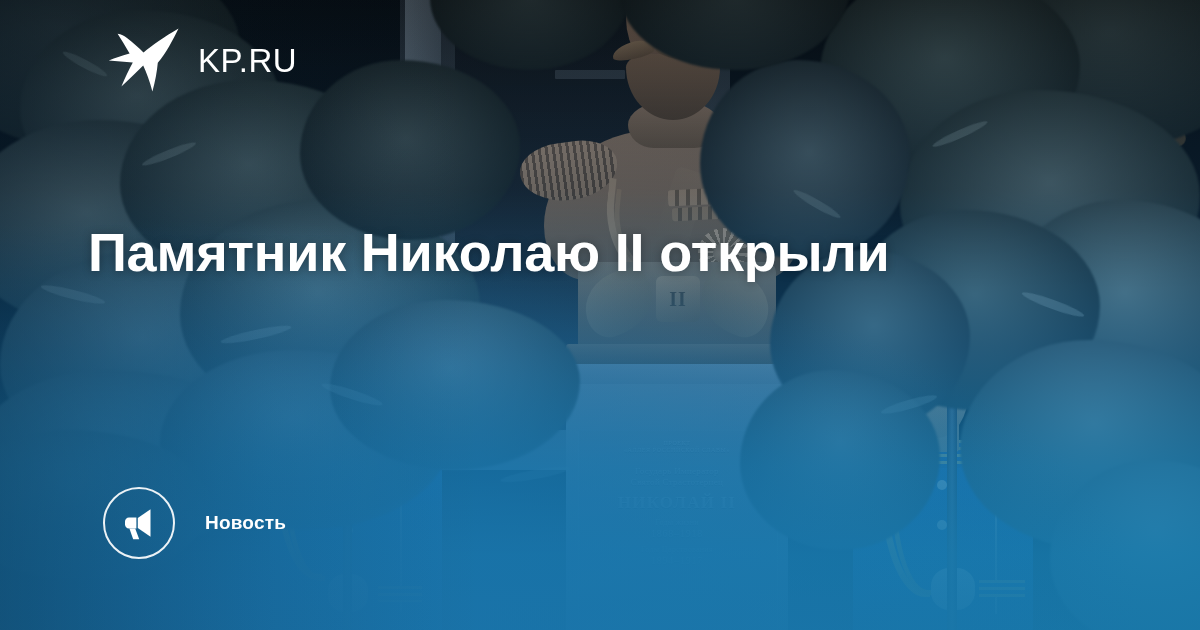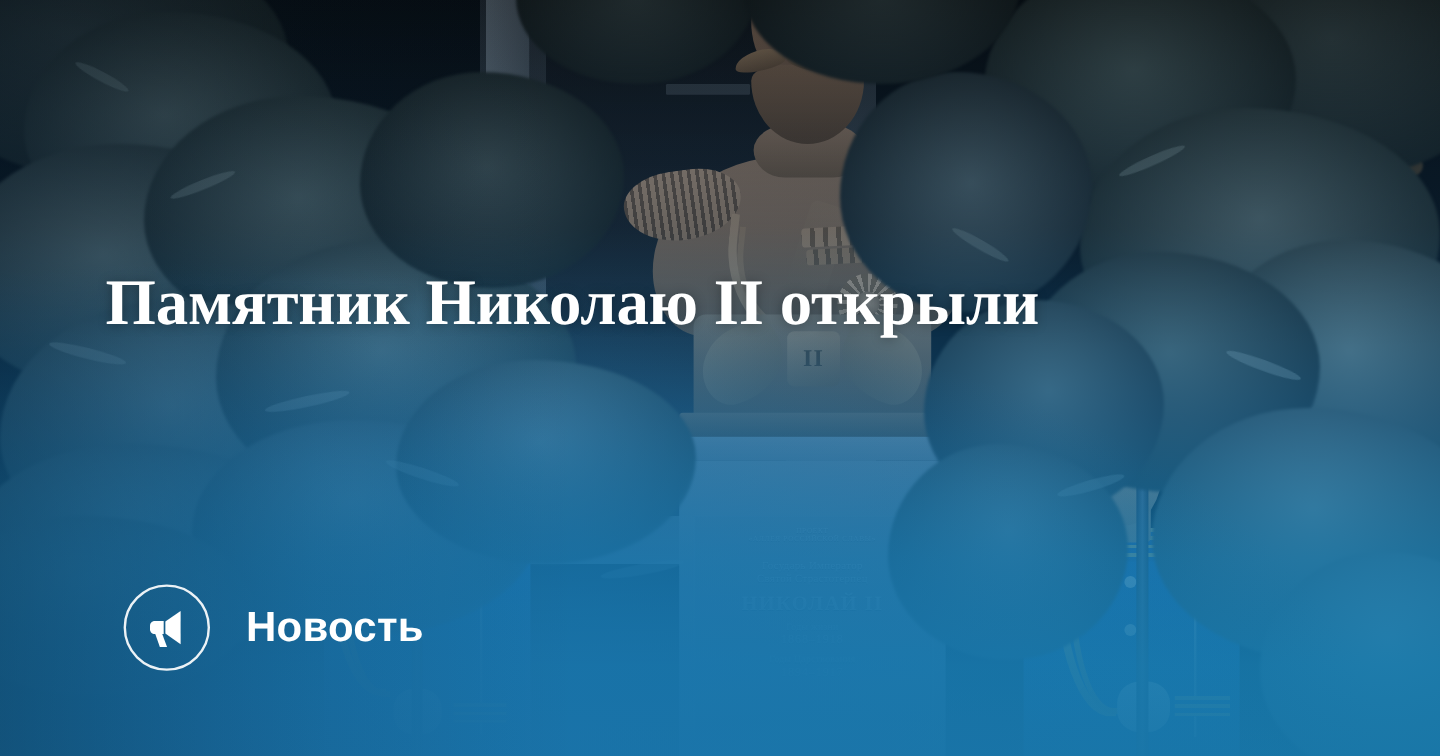--- a/index.html
+++ b/index.html
@@ -254,35 +254,35 @@
     line-height:1;white-space:nowrap;
   }
 
   .headline{
     position:absolute;left:88px;top:222px;width:940px;
     color:#ffffff;
     font-size:54px;font-weight:bold;line-height:1.12;
     letter-spacing:-.2px;
     text-shadow:0 1px 10px rgba(0,0,0,.30);
   }
-  .headline div{white-space:nowrap;font-family:Liberation Serif, serif;}
+  .headline div{white-space:nowrap;}
 
   .badge{
     position:absolute;left:103px;top:487px;
     display:flex;align-items:center;gap:30px;
   }
   .badge-circle{
     width:72px;height:72px;border-radius:50%;
     border:2px solid rgba(255,255,255,.92);
     display:flex;align-items:center;justify-content:center;
     box-sizing:border-box;
   }
   .badge-icon{width:38px;height:38px;display:block;}
   .badge-label{
-    color:#fff;font-size:35px;font-weight:bold;letter-spacing:.2px;
+    color:#fff;font-size:19px;font-weight:bold;letter-spacing:.2px;
     white-space:nowrap;
   }
 </style>
 </head>
 <body>
 
 <div id="card">
 
   <div class="photo">
 
@@ -458,20 +458,26 @@
     </div>
 
     <div class="tint-dark-top"></div>
     <div class="tint-blue"></div>
     <div class="tint-corner"></div>
     <div class="tint-left"></div>
   </div>
 
   <div class="ui">
 
+    <div class="brand">
+      <svg class="brand-logo" viewBox="0 0 72 66">
+        <path fill="#ffffff" d="M70.5 1.5 C56 10 44 18.5 35.5 25.5 C31 21 25.5 16 19 11 C16.5 9 13 7.2 9.6 6.8 C13.2 12.5 17.5 19.4 21.6 26.6 C14.8 28.6 7.3 31 0.8 33.4 C8.4 33.9 17 34.6 24.8 35.4 C21 42.6 16.8 51 13.4 59.6 C21.2 52.2 29.2 44.4 35.2 38.6 C38.4 45.4 41.8 54.2 44.4 64.4 C47.2 54.6 49 44.6 49.8 35.8 C57.6 26.8 65.2 12.6 70.5 1.5 Z"></path>
+      </svg>
+      <div class="brand-name">KP.RU</div>
+    </div>
 
     <div class="headline">
       <div>Памятник Николаю II открыли</div>
     </div>
 
     <div class="badge">
       <div class="badge-circle">
         <svg class="badge-icon" viewBox="0 0 38 38">
           <path fill="#ffffff" d="M30.5 5.2 L30.5 32.8 L17.8 24.0 L17.8 14.0 Z"></path>
           <path fill="#ffffff" d="M16.4 13.6 L9.0 13.6 C6.6 13.6 5.0 15.4 5.0 17.6 L5.0 20.4 C5.0 22.6 6.6 24.4 9.0 24.4 L16.4 24.4 Z"></path>

